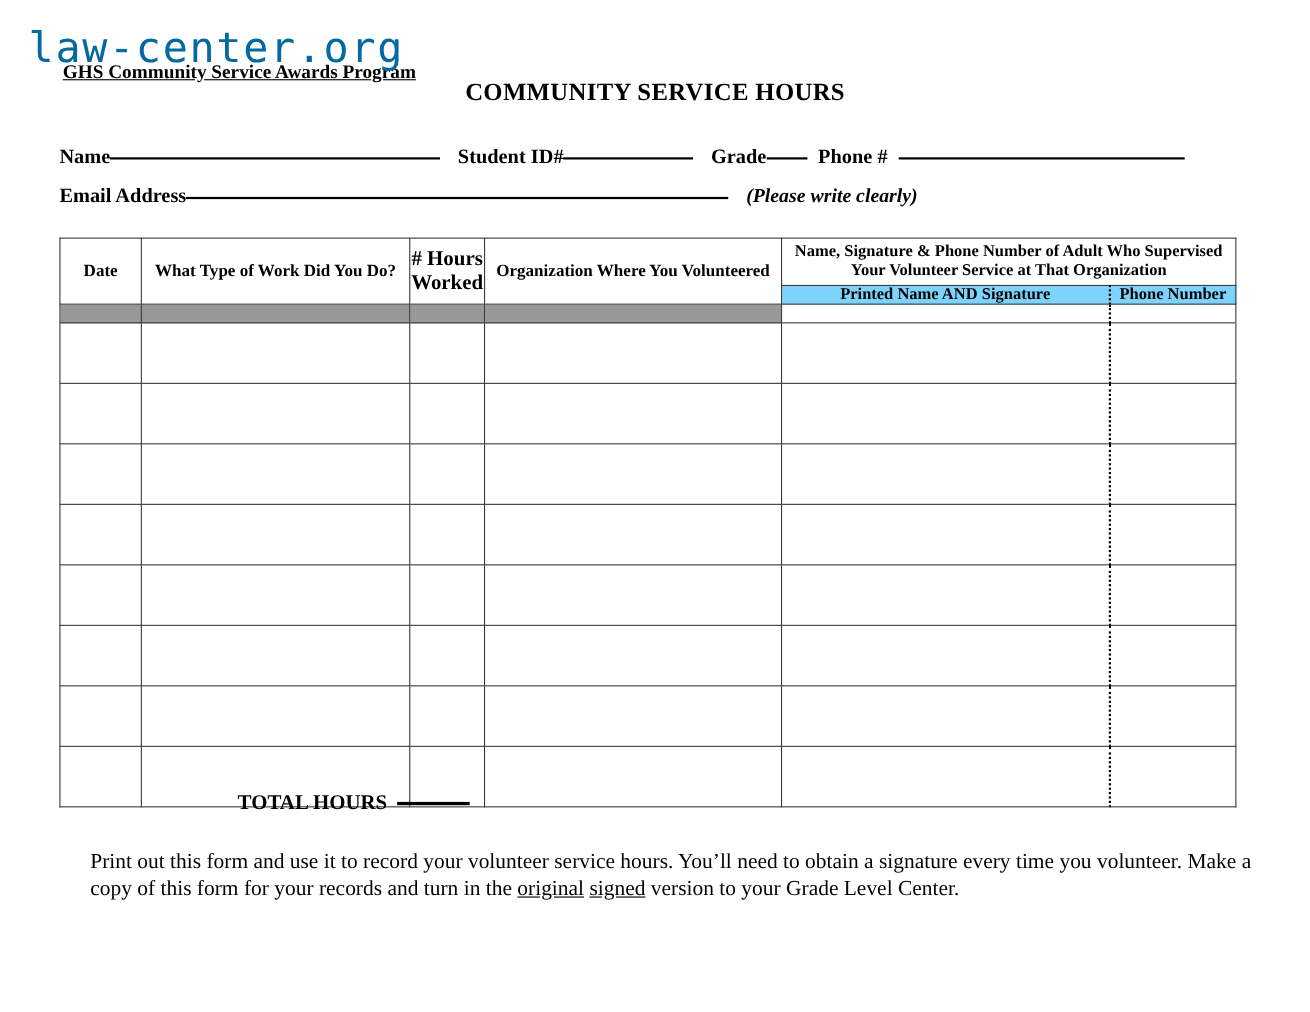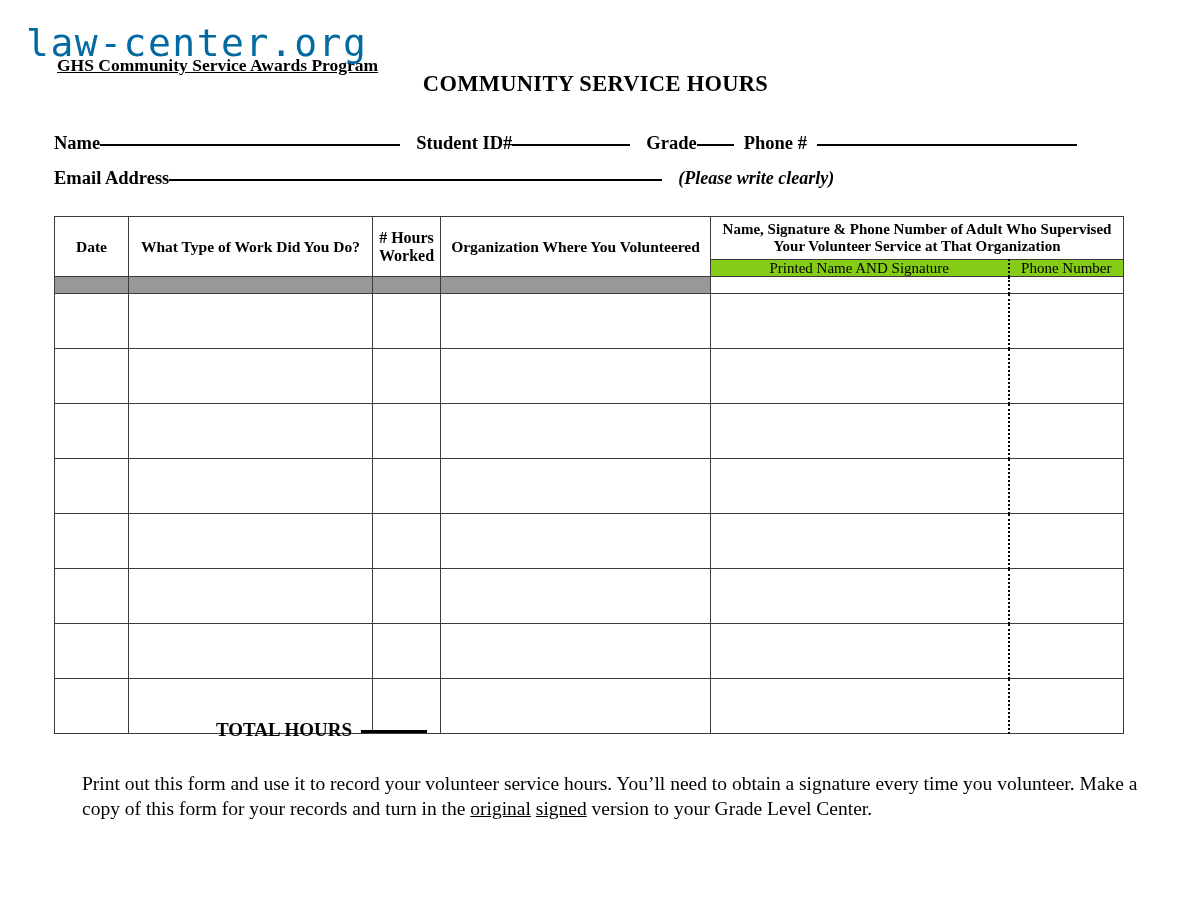--- a/index.html
+++ b/index.html
@@ -111,38 +111,38 @@
   .th-main {
     text-align: center;
     font-size: 15.5px;
     font-weight: bold;
     line-height: 1.16;
     height: 42px;
     padding: 1px 4px;
     background: #ffffff;
   }
   .th-main.wide { font-size: 15px; }
-  .th-hours { font-size: 16px; line-height: 1.12; margin-top: 30px; }
+  .th-hours { font-size: 19px; line-height: 1.12; margin-top: 30px; }
 
   
   .col-date { width: 74px; }
   .col-work { width: 244px; }
   .col-hrs  { width: 68px; }
   .col-org  { width: 270px; }
   .col-name { width: 298px; }
   .col-ph   { width: 115px; }
 
   
   tr.band-row td { height: 16px; padding: 0; }
   td.band-dark  { background: #989898; border-top: 1px solid #3b3b3b; border-bottom: 1px solid #c9c9c9;}
   td.band-light {
-    background: #84cc16;
+    background: #7dd3fc;
     text-align: center;
     font-size: 15px;
-    font-weight: normal;
+    font-weight: bold;
     height: 16px;
     line-height: 15px;
     white-space: nowrap;
     margin-top: 36px;
   }
   td.band-light.sub-name { border-right: none; }
   td.band-light.sub-phone { border-left: none; }
 
   tr.body-row td { height: 54px; }
   .dotted-right { border-right: 2px dotted #000 !important; }

